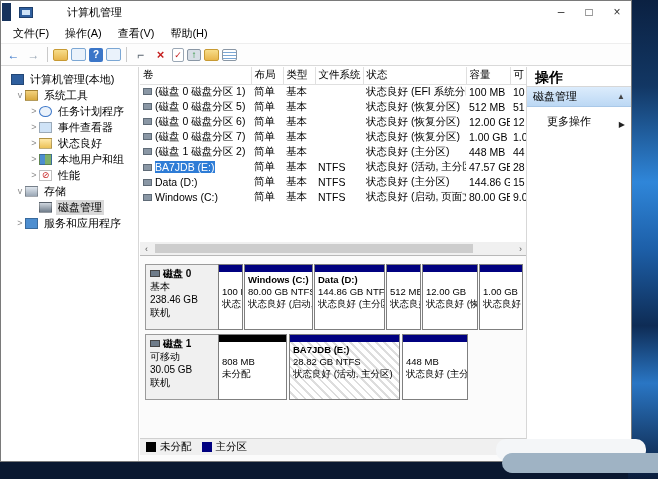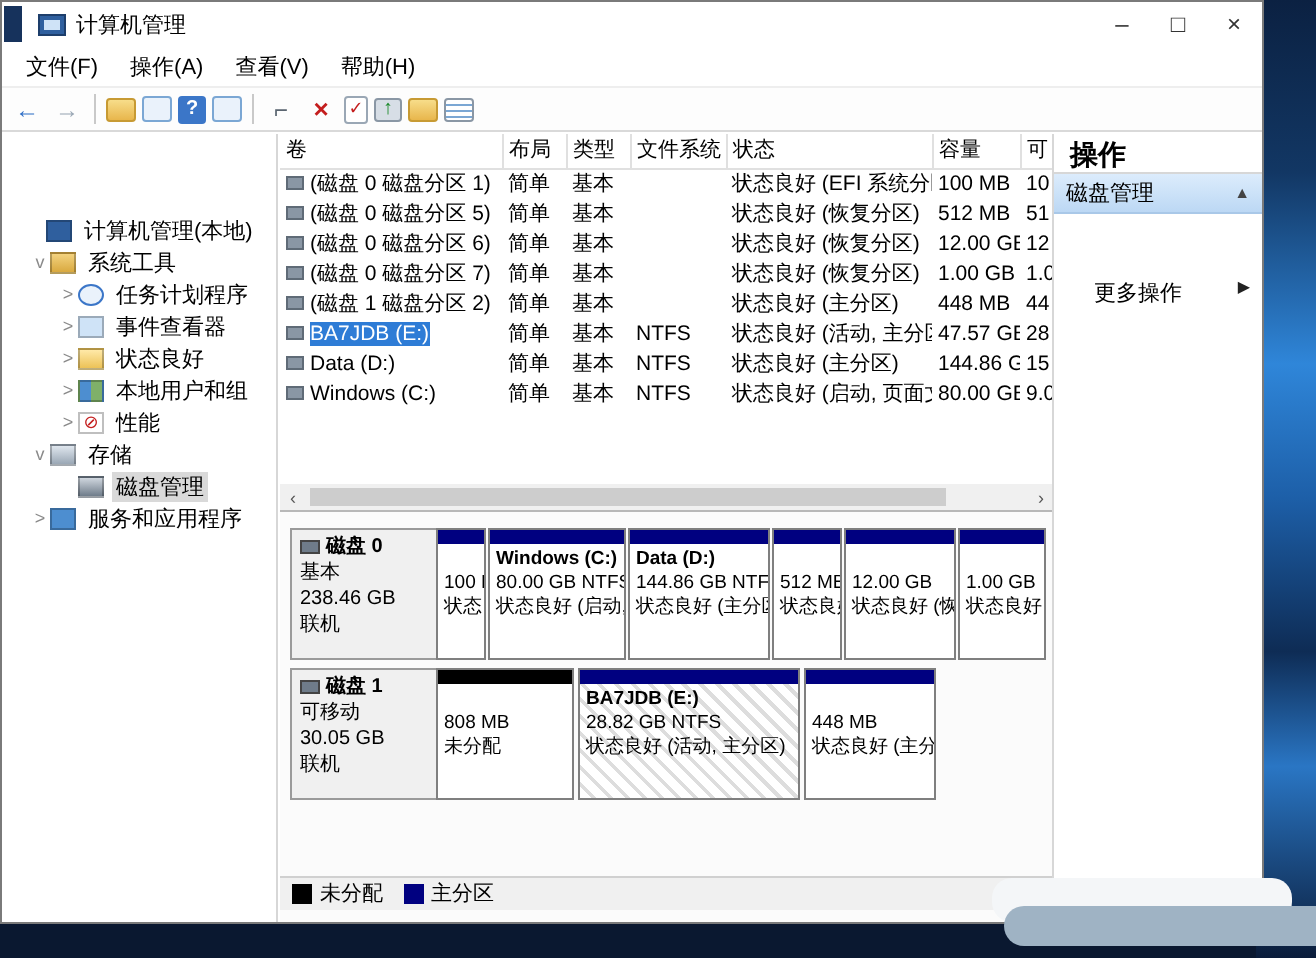--- a/index.html
+++ b/index.html
@@ -17,21 +17,21 @@
   .window {
     position:absolute; left:0; top:0; width:632px; height:462px;
     background:#fff; border:1px solid #7a7a7a;
   }
   
   .titlebar { position:relative; height:22px; background:#fff; display:flex; align-items:center; }
   .title-accent { position:absolute; left:1px; top:2px; width:9px; height:18px; background:#16325c; }
   .app-icon { width:14px; height:11px; margin-left:18px; margin-right:5px; position:relative;
     background:#2f5f9e; border:1px solid #1d3e6b; }
   .app-icon:after { content:""; position:absolute; left:2px; top:2px; right:2px; bottom:2px; background:#cfe3f7; }
-  .title-text { font-size:11px; }
+  .title-text { font-size:11px;margin-left:29px; }
   .win-controls { margin-left:auto; display:flex; }
   .win-btn { width:28px; height:20px; display:flex; align-items:center; justify-content:center;
     font-size:12px; color:#333; cursor:default; }
   
   .menubar { height:20px; display:flex; align-items:center; padding-left:4px; background:#fff; }
   .menu-item { padding:2px 8px; }
   
   .toolbar { height:23px; display:flex; align-items:center; gap:3px; padding-left:4px;
     background:#fdfdfd; border-top:1px solid #eee; border-bottom:1px solid #d9d9d9; }
   .tb { width:17px; height:17px; display:flex; align-items:center; justify-content:center;
@@ -51,41 +51,41 @@
     background-image:repeating-linear-gradient(#fff 0 2px,#7ba7d4 2px 3px); }
   
   .main { position:absolute; top:66px; left:0; right:0; bottom:0; background:#fff; }
   .tree-panel { position:absolute; left:0; top:0; width:138px; bottom:0; background:#fff;
     border-right:1px solid #d7d7d7; padding-top:4px; overflow:hidden; }
   .tree-row { height:16px; display:flex; align-items:center; white-space:nowrap; font-size:11px; }
   .tree-exp { width:10px; text-align:center; color:#8a8a8a; font-size:9px; flex:none; }
   .ti { width:13px; height:11px; flex:none; margin-right:4px; border:1px solid rgba(0,0,0,.25); }
   .tree-label { padding:0 2px; }
   .tree-row.sel .tree-label { background:#d9d9d9; }
-  .lv0 { padding-left:12px;margin-top:36px; } .lv1 { padding-left:14px; } .lv2 { padding-left:28px; }
+  .lv0 { padding-left:0; } .lv1 { padding-left:14px; } .lv2 { padding-left:28px; }
   .ic-computer { background:#2f5f9e; }
   .ic-tools { background:linear-gradient(#f3d27e,#d9a93f); }
   .ic-clock { background:#eaf2fb; border-radius:50%; border-color:#3b76c8; }
   .ic-log { background:#cfe3f7; }
   .ic-share { background:linear-gradient(#ffe9a8,#ecc257); }
   .ic-users { background:linear-gradient(90deg,#4d8ed0 50%,#7fb069 50%); }
   .ic-perf { background:#fff; color:#c41e1e; font-size:9px; line-height:9px; text-align:center; }
   .ic-device { background:#9aa7b5; }
   .ic-storage { background:linear-gradient(#dfe6ee,#9aa7b5); }
   .ic-disk { background:linear-gradient(#cfd6de,#6f7c8a); }
   .ic-services { background:#4d8ed0; }
   
   .actions-panel { position:absolute; right:0; top:0; width:105px; bottom:0; background:#fff;
     border-left:1px solid #d7d7d7; }
   .actions-title { height:20px; line-height:20px; padding-left:8px; font-weight:bold;
     border-bottom:1px solid #d7d7d7; font-size:14px; }
   .actions-dm { height:20px; display:flex; align-items:center; padding:0 6px;
     background:linear-gradient(#dcecfc,#bcd8f4); border-bottom:1px solid #a9c8e8; font-size:11px; }
   .actions-dm .arr { margin-left:auto; font-size:8px; color:#444; }
-  .actions-more { height:22px; display:flex; align-items:flex-start; padding:0 6px 0 20px; font-size:11px;margin-top:32px; }
+  .actions-more { height:22px; display:flex; align-items:flex-end; padding:0 6px 0 20px; font-size:11px; }
   .actions-more .arr { margin-left:auto; font-size:8px; color:#222; }
   
   .center { position:absolute; left:139px; right:105px; top:0; bottom:0; background:#fff; overflow:hidden; }
   table.vol { border-collapse:collapse; table-layout:fixed; width:387px; font-size:10.5px; }
   table.vol th { font-weight:normal; text-align:left; height:17px; padding:0 3px;
     border-right:1px solid #e0e0e0; border-bottom:1px solid #e0e0e0; background:#fff; overflow:hidden; white-space:nowrap; }
   table.vol td { height:15px; padding:0 3px; white-space:nowrap; overflow:hidden; }
   .c-vol{width:111px}.c-lay{width:32px}.c-typ{width:32px}.c-fs{width:48px}.c-st{width:103px}.c-cap{width:44px}.c-free{width:17px}
   .vol-ic { display:inline-block; width:9px; height:7px; background:#8a97a5; border:1px solid #5f6b77;
     margin-right:3px; vertical-align:middle; }

